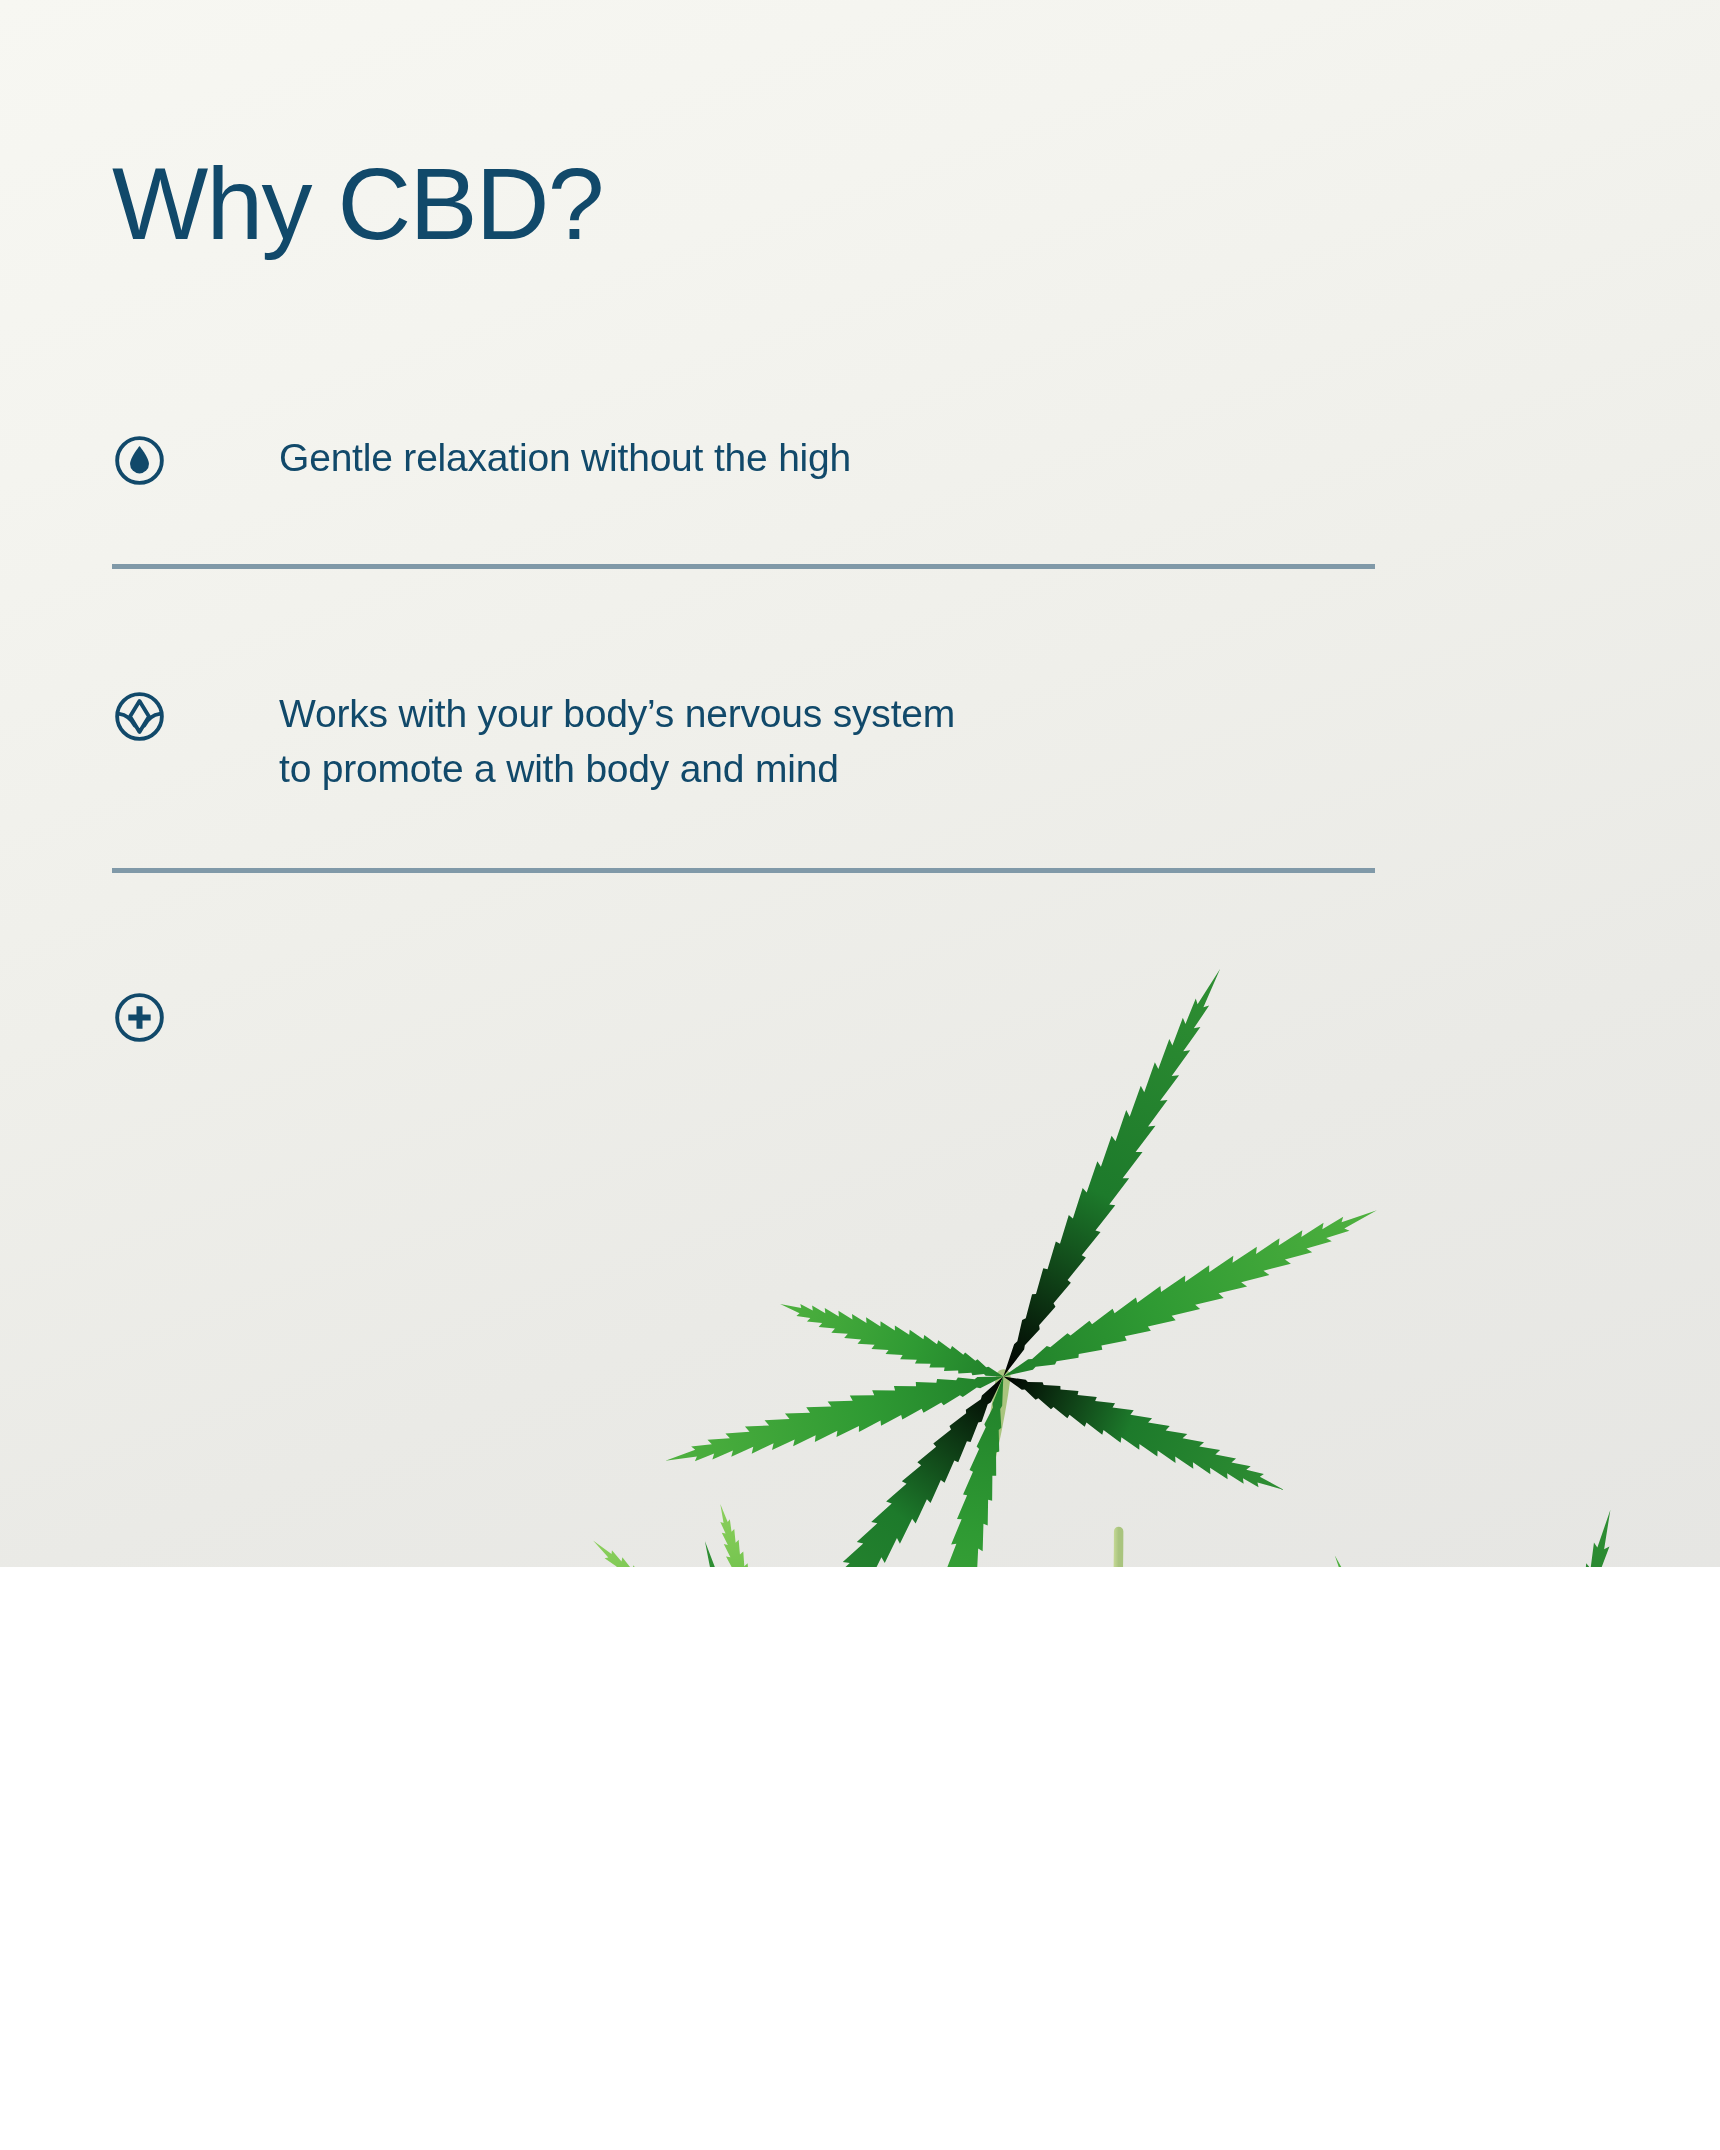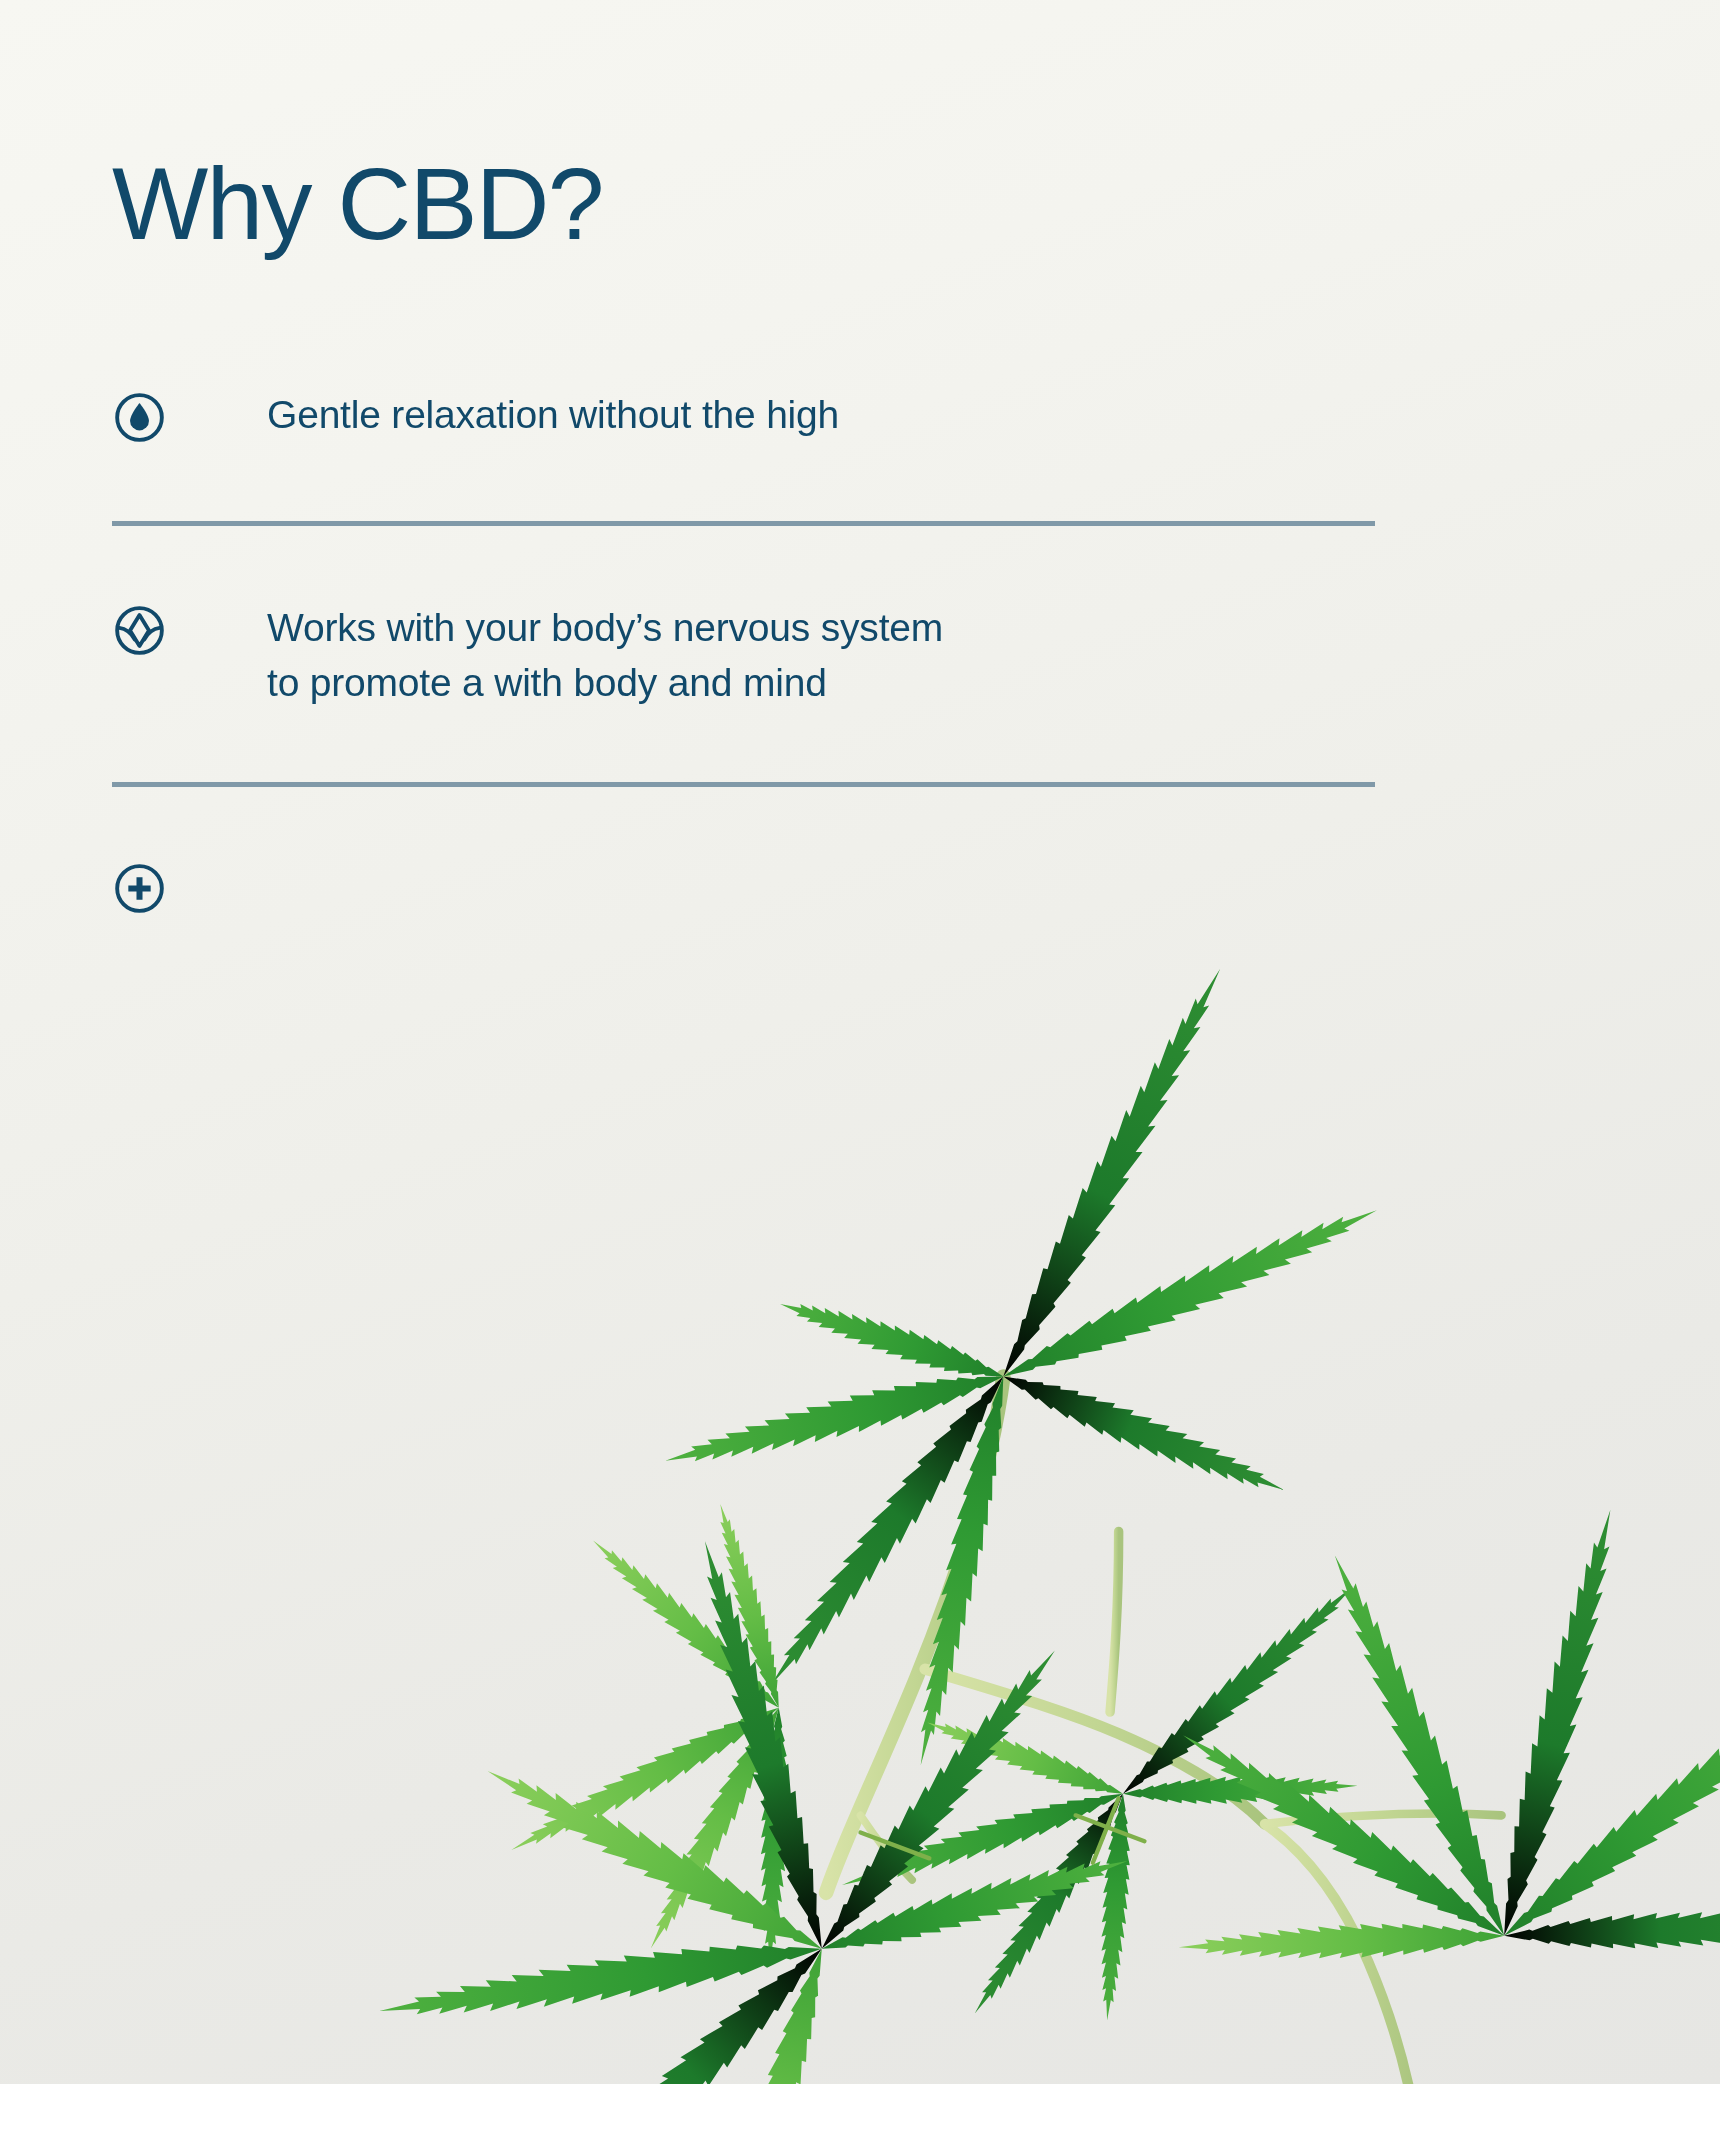--- a/index.html
+++ b/index.html
@@ -9,21 +9,21 @@
   body {
     width: 1721px;
     height: 2151px;
     font-family: "Liberation Sans", sans-serif;
     overflow: hidden;
   }
 
   .page {
     position: relative;
     width: 1721px;
-    height: 2084px;
+    height: 1567px;
     background:
       linear-gradient(160deg,
         #f7f7f2 0%,
         #f4f4ef 22%,
         #efefea 48%,
         #eaeae6 72%,
         #e6e6e3 100%);
     overflow: hidden;
     text-decoration: underline;
   }
@@ -46,21 +46,22 @@
   .benefits {
     position: absolute;
     left: 112px;
     top: 387px;
     width: 1265px;
   }
 
   .benefit-row {
     display: flex;
     align-items: flex-start;
-    gap: 0px;
+    gap: 12px;
+    margin-top: 43px;
   }
 
   .benefit-icon {
     flex: 0 0 auto;
     width: 55px;
     height: 55px;
     margin-top: 3.4px;
   }
   .benefit-icon svg {
     display: block;

